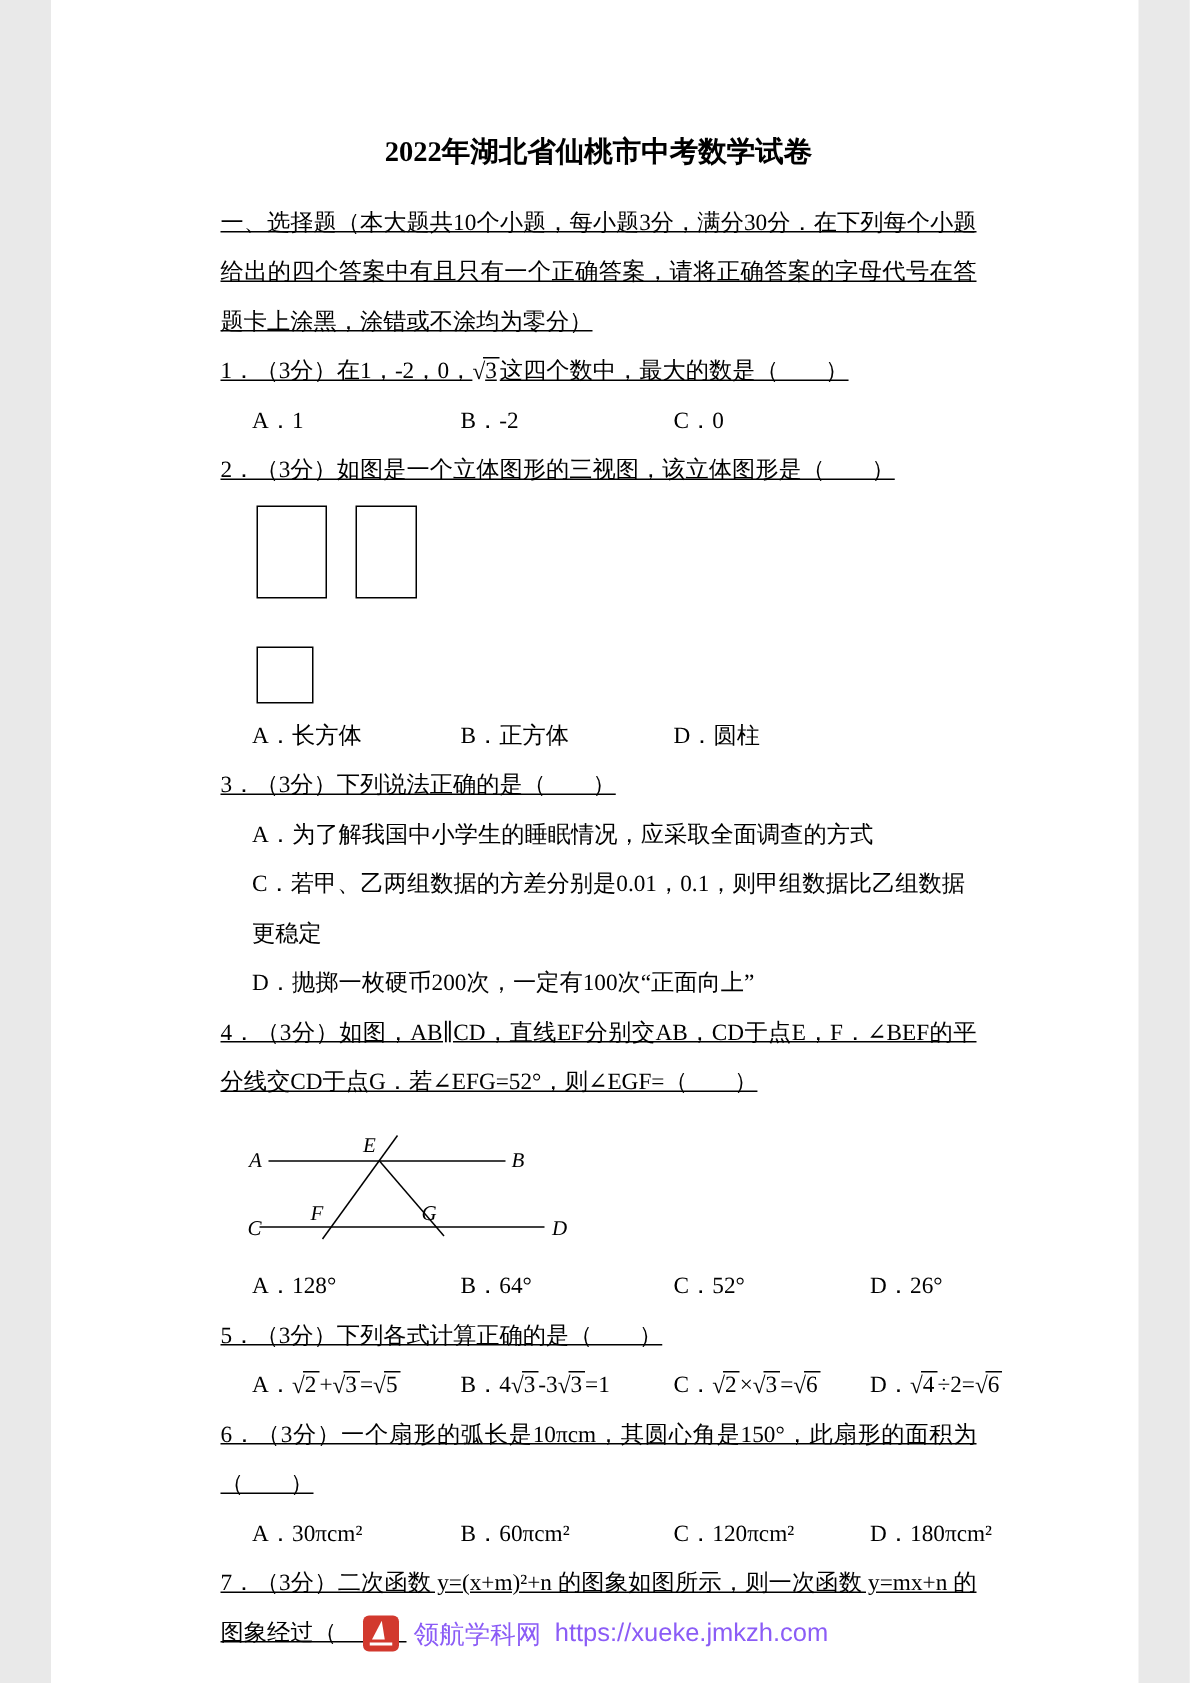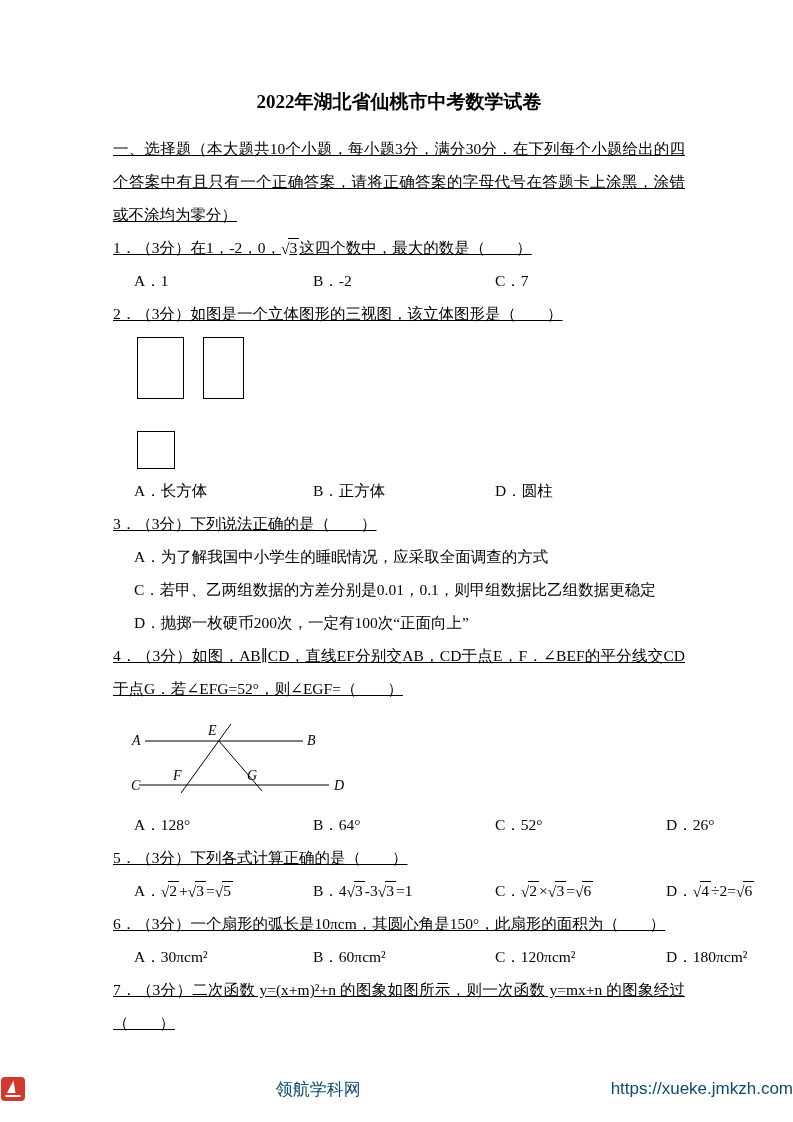--- a/index.html
+++ b/index.html
@@ -1,60 +1,60 @@
 <!DOCTYPE html>
 <html><head>
 <meta charset="utf-8">
 <style>
   *{margin:0;padding:0;box-sizing:border-box;}
   html,body{background:#e9e9e9;}
-  .page{position:relative;width:793px;height:1122px;margin:0 auto;background:#fff;
+  .page{position:relative;width:725px;height:1122px;margin:0 auto;background:#fff;
         font-family:"Liberation Serif","DejaVu Serif",serif;font-size:15.5px;color:#000;overflow:hidden;}
   .content{position:absolute;left:113px;right:108px;top:88px;}
   .title{text-align:center;font-size:19px;font-weight:bold;line-height:28px;margin-bottom:16px;}
   .line{line-height:33px;text-align:justify;text-decoration:underline;}
-  .opts{display:grid;grid-template-columns:139px 142px 131px auto;padding-left:21px;line-height:33px;gap:40px;}
+  .opts{display:grid;grid-template-columns:139px 142px 131px auto;padding-left:21px;line-height:33px;}
   .opt{white-space:nowrap;}
   .subopt{line-height:33px;padding-left:21px;font-family:Liberation Serif, serif;}
   
   .sqrt{white-space:nowrap;}
   .rsign{display:inline-block;transform:translateY(0.5px);}
   .rad{border-top:1px solid #000;padding:0 2px 0 1px;margin-left:-1px;}
   
   .fig2{margin:7px 0 5px 24px;}
   .fig2-row{display:flex;gap:19px;}
   .rect{border:1px solid #000;background:#fff;}
   .view-front{width:47px;height:62px;}
   .view-side{width:41px;height:62px;}
   .view-top{width:38px;height:38px;margin-top:32px;}
   
   .fig4{margin:6px 0 2px 18px;display:block;}
   .fig4 line{stroke:#000;stroke-width:1;}
   .fig4 text{font-family:"Liberation Serif","DejaVu Serif",serif;font-style:italic;font-size:14px;fill:#000;}
   
   .footer{position:absolute;left:0;right:0;bottom:20px;display:flex;align-items:center;
-          justify-content:space-between;gap:19px;color:#0c4a6e;font-size:17px;
+          justify-content:center;gap:9px;color:#8b5cf6;font-size:17px;
           font-family:"Liberation Sans","DejaVu Sans",sans-serif;}
 </style>
 </head>
 <body>
 
 <div class="page">
   <div class="content">
 
     <h1 class="title">2022年湖北省仙桃市中考数学试卷</h1>
 
     <p class="line">一、选择题（本大题共10个小题，每小题3分，满分30分．在下列每个小题给出的四个答案中有且只有一个正确答案，请将正确答案的字母代号在答题卡上涂黑，涂错或不涂均为零分）</p>
 
     <div>
       <p class="line">1．（3分）在1，-2，0，<span class="sqrt"><span class="rsign">√</span><span class="rad">3</span></span>这四个数中，最大的数是（　　）</p>
       <div class="opts">
         <span class="opt">A．1</span>
         <span class="opt">B．-2</span>
-        <span class="opt">C．7</span>
+        <span class="opt">C．0</span>
       </div>
     </div>
 
     <div>
       <p class="line">2．（3分）如图是一个立体图形的三视图，该立体图形是（　　）</p>
       <div class="fig2">
         <div class="fig2-row">
           <div class="rect view-front"></div>
           <div class="rect view-side"></div>
         </div>

